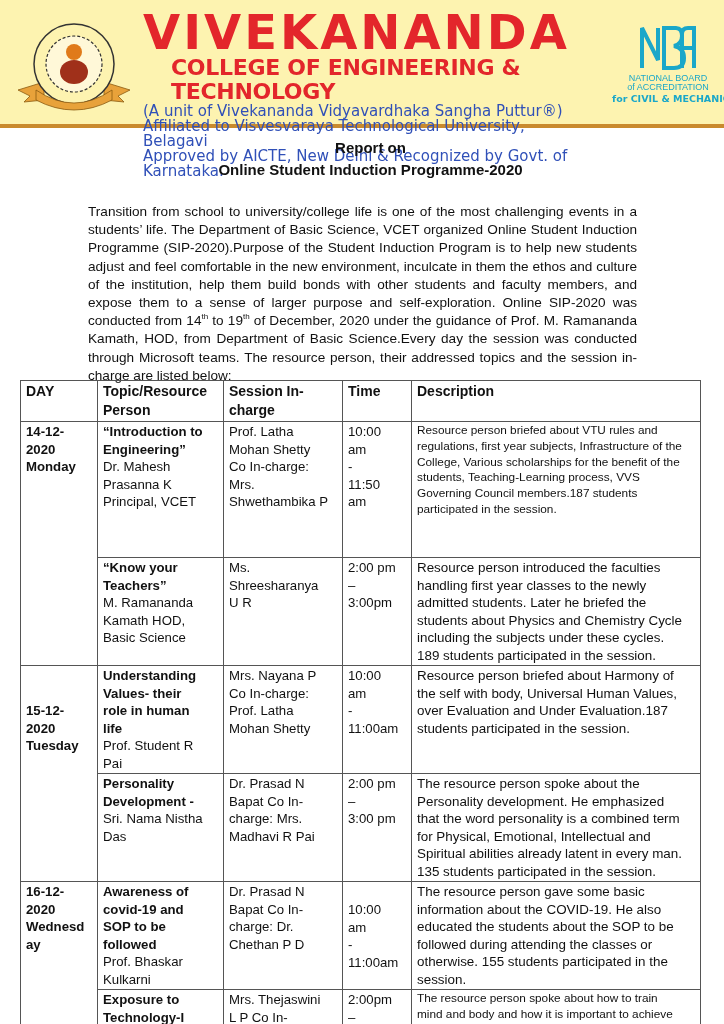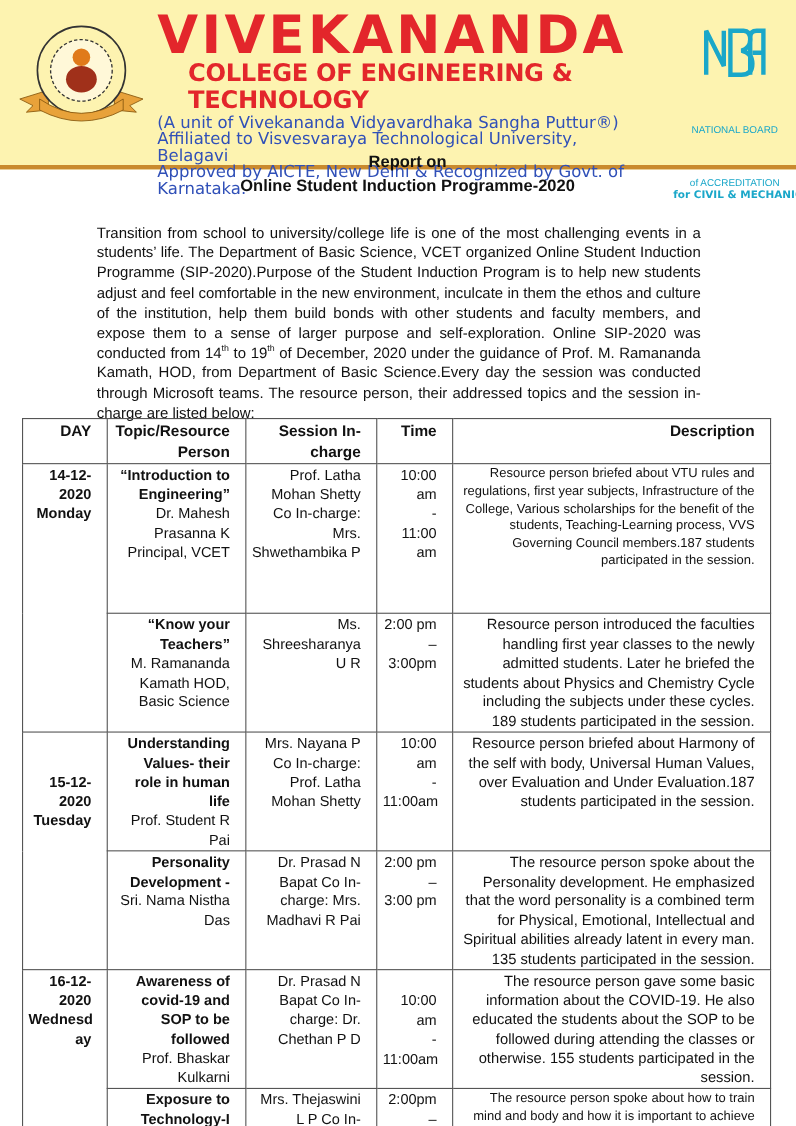--- a/index.html
+++ b/index.html
@@ -1,20 +1,20 @@
 <!DOCTYPE html>
 <html><head>
 <meta charset="utf-8">
 <style>
   * { box-sizing: border-box; margin: 0; padding: 0; }
   html, body { width: 724px; height: 1024px; background: #ffffff; overflow: hidden; }
   body { font-family: "Liberation Sans", sans-serif; color: #111; position: relative; }
 
   .header {
-    position: absolute; left: 0; top: 0; width: 724px; height: 154px;
+    position: absolute; left: 0; top: 0; width: 724px; height: 128px;
     background: #fdf3b0;
     border-bottom: 4px solid #c98a2e;
   }
   .seal {
     position: absolute; left: 14px; top: 20px; width: 120px; height: 96px;
   }
   .brand {
     position: absolute; left: 143px; top: 8px; width: 450px;
   }
   .brand-title {
@@ -28,21 +28,21 @@
     margin-left: 28px;
   }
   .brand-line {
     font-family: "DejaVu Sans", sans-serif;
     font-size: 15px; color: #3050b8; line-height: 15px;
   }
   .nba {
     position: absolute; left: 612px; top: 24px; width: 112px; text-align: center;
   }
   .nba-l1, .nba-l2 {
-    font-family: "Liberation Sans", sans-serif; font-size: 9px; color: #1aa7c9; line-height: 9px; margin-top: 39px;
+    font-family: "Liberation Sans", sans-serif; font-size: 9px; color: #1aa7c9; line-height: 9px;
   }
   .nba-l3 {
     font-family: "DejaVu Sans", sans-serif; font-weight: bold; font-size: 9.5px;
     color: #1aa7c9; line-height: 12px; margin-top: 1px; white-space: nowrap;
   }
 
   .report-title {
     position: absolute; left: 0; width: 724px; text-align: center;
     font-weight: bold; font-size: 15px; color: #111; padding-left: 17px;
   }
@@ -54,21 +54,21 @@
     font-size: 13.6px; line-height: 18.2px; text-align: justify; color: #111;
   }
   .intro sup { font-size: 8px; vertical-align: super; line-height: 0; }
 
   table.sched {
     position: absolute; left: 20px; top: 380px; width: 680px;
     border-collapse: collapse; table-layout: fixed;
     font-size: 13.2px; line-height: 17.5px; color: #111;
   }
   table.sched td, table.sched th {
-    border: 1px solid #555; vertical-align: top; padding: 1px 14px 1px 5px; text-align: right;
+    border: 1px solid #555; vertical-align: top; padding: 1px 14px 1px 5px; text-align: left;
   }
   table.sched th { font-weight: bold; font-size: 14px; line-height: 19px; height: 38px; }
   .c-day { width: 77px; }
   .c-topic { width: 126px; }
   .c-inch { width: 119px; }
   .c-time { width: 69px; }
   .c-desc { width: 289px; }
   td.day { font-weight: bold; vertical-align: middle; }
   .b { font-weight: bold; }
   td.desc { font-size: 13.4px; line-height: 17.5px; }
@@ -139,21 +139,21 @@
       <div>Monday</div>
     </td>
     <td>
       <div class="b">“Introduction to Engineering”</div>
       <div>Dr. Mahesh Prasanna K Principal, VCET</div>
     </td>
     <td>Prof. Latha Mohan Shetty Co In-charge: Mrs. Shwethambika P</td>
     <td class="time">
       <div>10:00 am</div>
       <div>-</div>
-      <div>11:00 am</div>
+      <div>11:50 am</div>
     </td>
     <td class="desc small">Resource person briefed about VTU rules and regulations, first year subjects, Infrastructure of the College, Various scholarships for the benefit of the students, Teaching-Learning process, VVS Governing Council members.187 students participated in the session.</td>
   </tr>
   <tr style="height:108px;">
     <td>
       <div class="b">“Know your Teachers”</div>
       <div>M. Ramananda Kamath HOD, Basic Science</div>
     </td>
     <td class="time">Ms. Shreesharanya U R</td>
     <td class="time">

